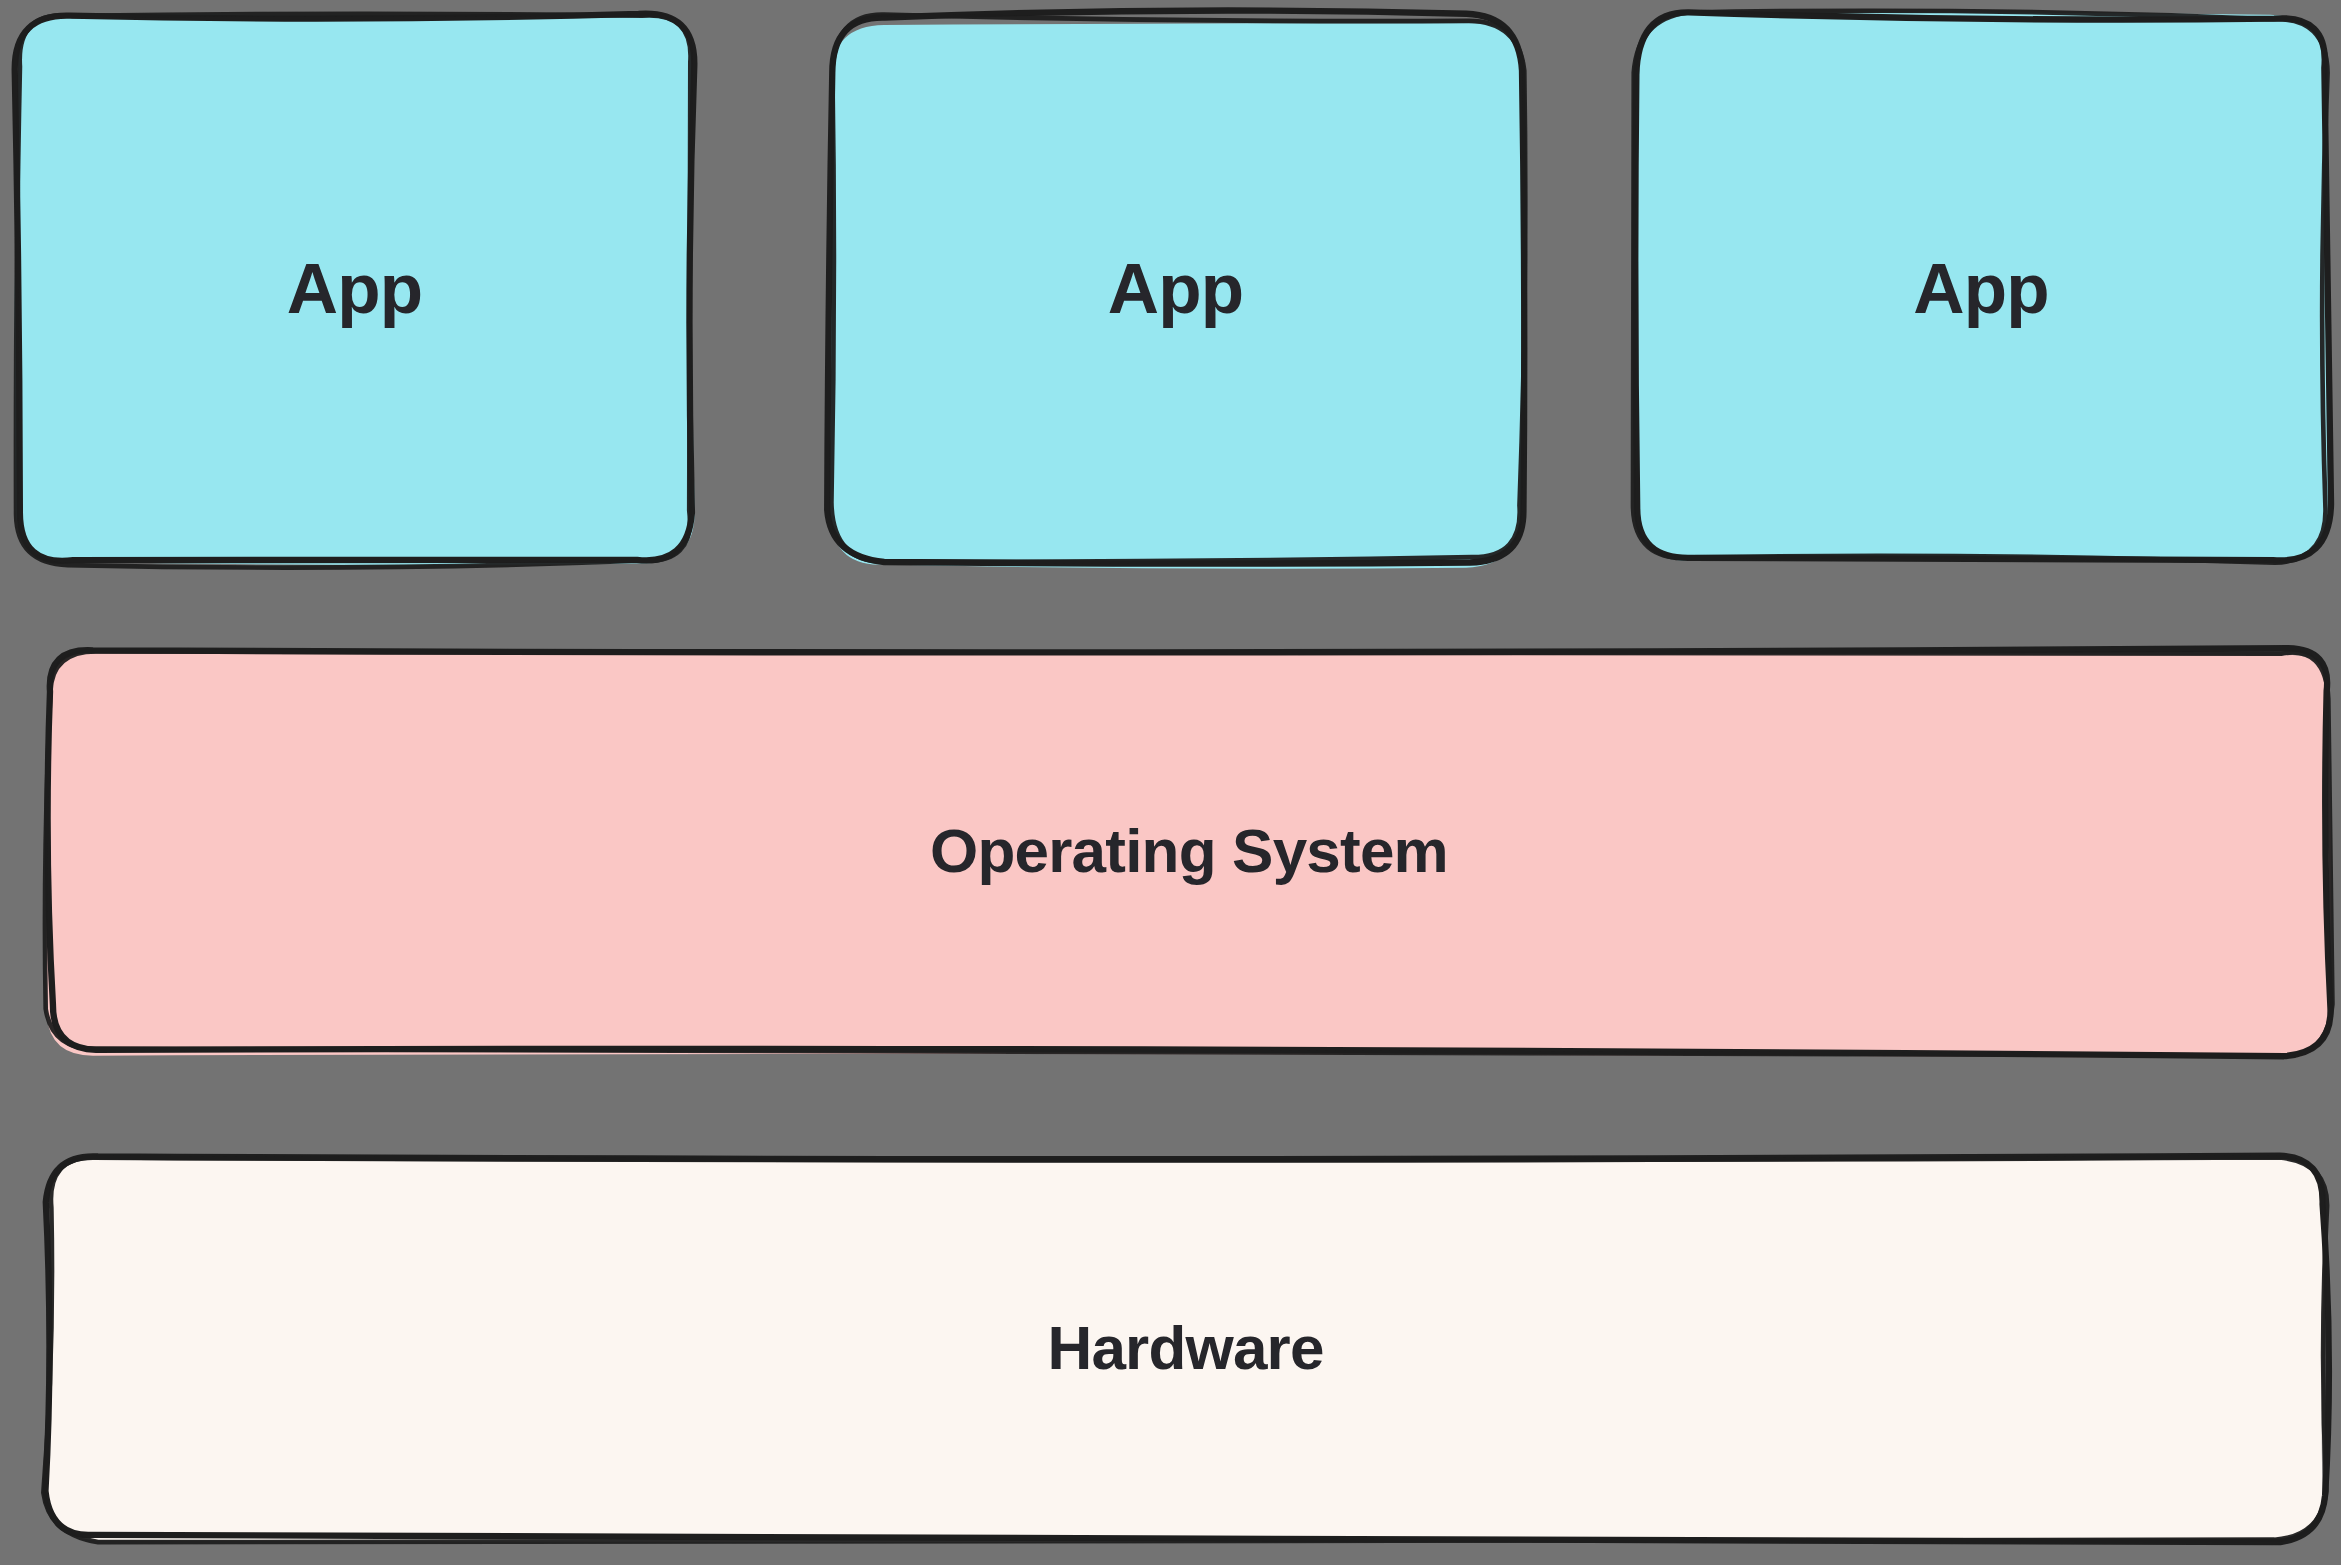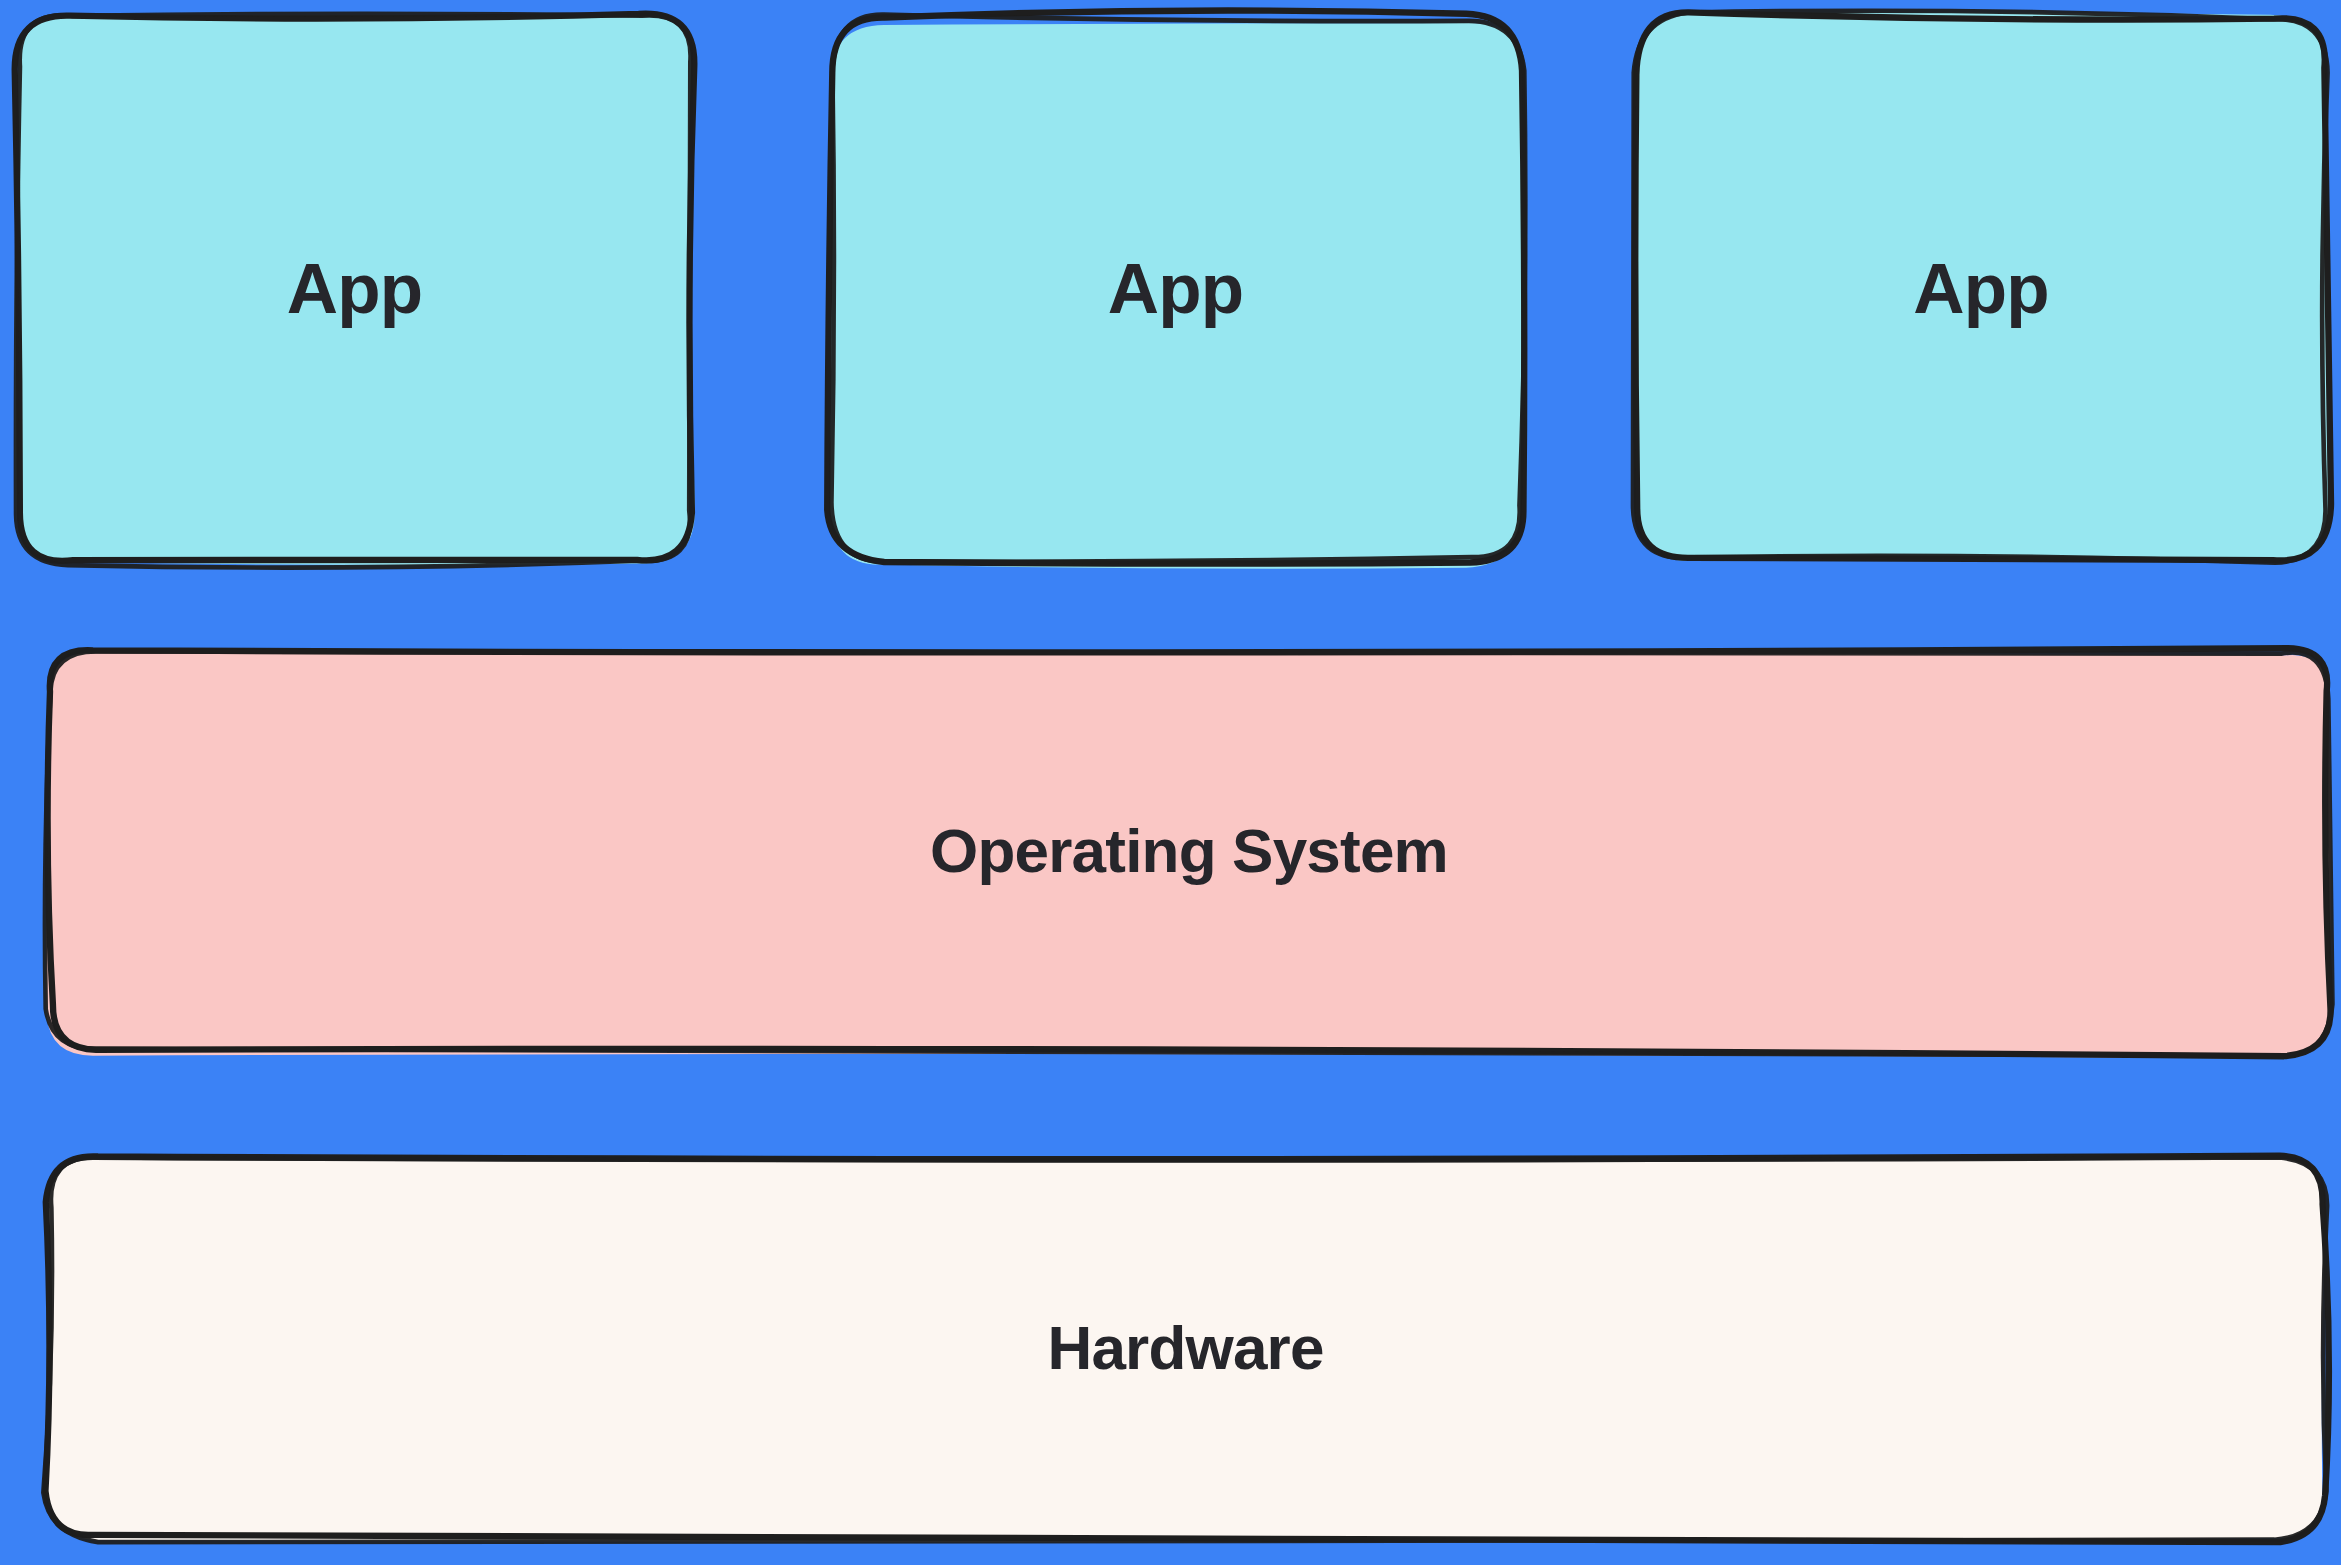--- a/index.html
+++ b/index.html
@@ -39,21 +39,21 @@
   .label-app {
     font-size: 71px;
   }
   .label-bar {
     font-size: 62px;
   }
 </style>
 </head>
 <body style="background: rgb(250, 244, 239);">
 
-<div class="stage" style="background: #3b82f6;">
+<div class="stage" style="background: #737373;">
 
   <div class="sketch-box" style="left:17px; top:13.5px; width:675px; height:550px;">
       <svg width="702" height="577" viewBox="-16 -16 832 684">
         <path d="M 62.7 0 Q 399.9 3.7 735.4 0.2 Q 799.7 -0.6 802.1 63.7 Q 795.6 322.5 802.8 591.3 Q 802.4 651.9 740.6 652.1 Q 408.6 656.4 64.2 650 Q 0.9 651.8 -2.2 589.5 Q -6 332.1 1.2 60.6 Q 1.9 2.6 62.7 0 Z" fill="#97E7F0" stroke="none" transform="translate(0 0)"></path>
         <path d="M 62.3 2.6 Q 389.1 10.2 736.2 0.5 Q 803.5 -4.1 802.2 61.6 Q 792.4 320.6 799.4 591.6 Q 795.3 654.2 734.4 647.6 Q 389.1 646.6 66 648 Q 3.1 656.1 2.7 591.8 Q 2.3 324.7 -3.4 66 Q -3.3 0.5 62.3 2.6 Z" fill="none" stroke="#1E1E1E" stroke-width="7.5" stroke-linecap="round" stroke-linejoin="round"></path>
         <path d="M 65.3 2.8 Q 404.3 -1.9 740.2 2.6 Q 801.7 -2 797.5 57.6 Q 797.9 320.3 796.2 589.2 Q 804.2 653.9 735.4 648.7 Q 407.6 661.7 59.6 653.9 Q -0.7 652 -1.8 594.2 Q -2.6 317.8 2.8 62.9 Q -1.6 -4.4 65.3 2.8 Z" fill="none" stroke="#1E1E1E" stroke-width="5.5" stroke-linecap="round" stroke-linejoin="round" opacity="0.95"></path>
       </svg>
     <span class="box-label label-app" style="color: rgb(38, 38, 43);">App</span>
   </div>
 

